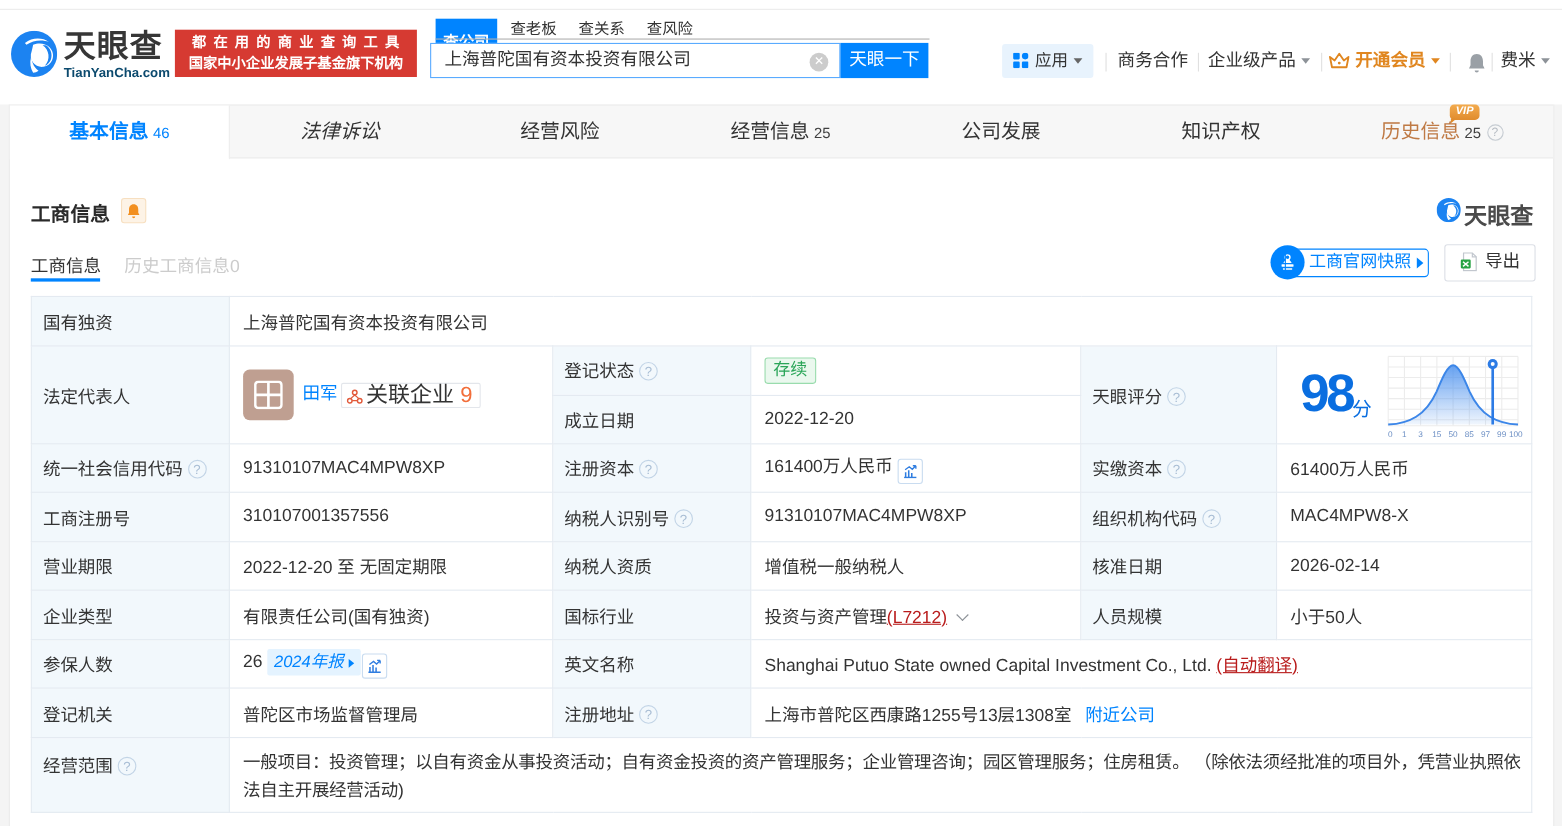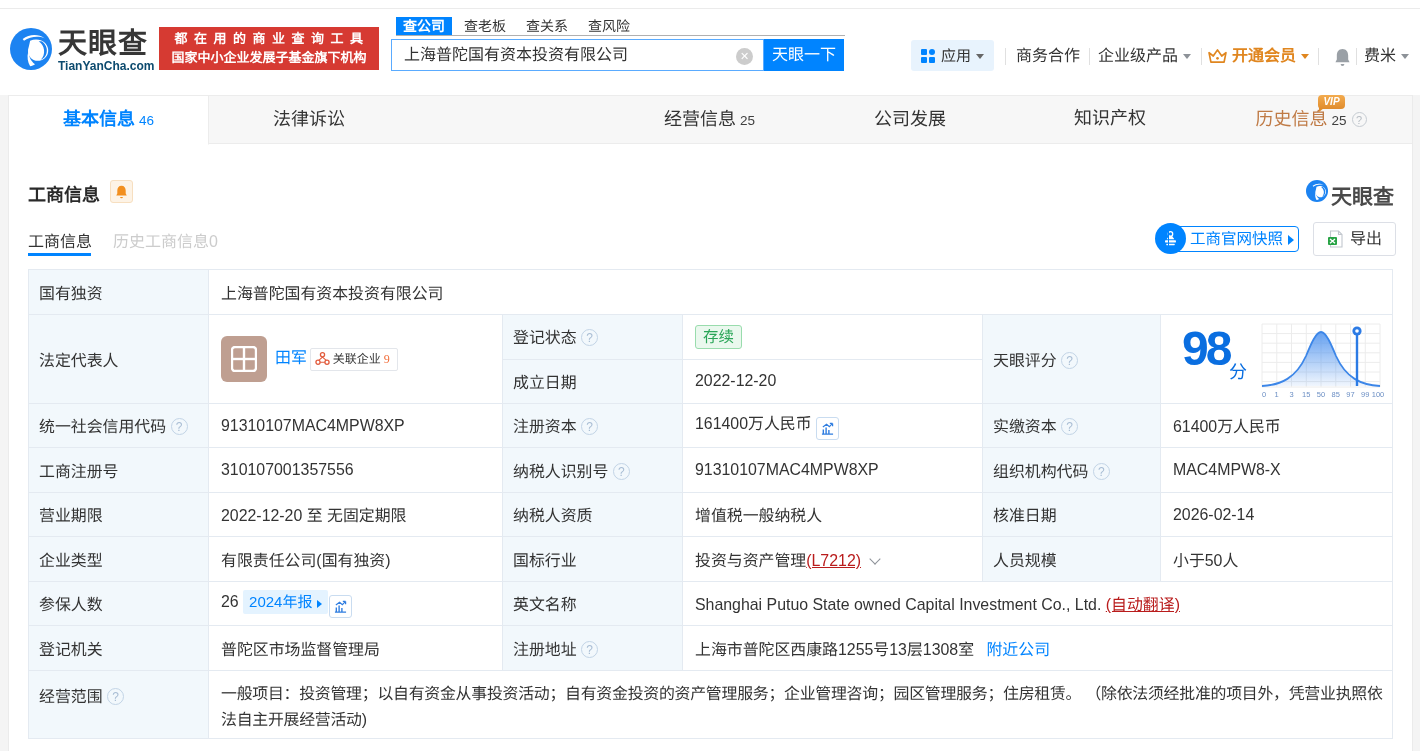--- a/index.html
+++ b/index.html
@@ -14,21 +14,21 @@
 #logo-tx { left:58px; top:30px; }
 #logo-tx .t1 { font-size:29px; font-weight:bold; color:#363636; letter-spacing:1px; line-height:27px;}
 #logo-tx .t2 { font-size:12px; font-weight:bold; color:#0c4a6e; letter-spacing:0; margin-top:2px;}
 #banner { left:159px; top:27px; width:220px; height:43px; background:#d63a32; color:#fff; text-align:center; }
 #banner .b1 { font-size:13px; line-height:21px; letter-spacing:6.5px; margin-top:1px; font-weight:bold; text-indent:6px;}
 #banner .b2 { font-size:13px; line-height:18px; letter-spacing:0; font-weight:bold;}
 
 
 #stabs { left:396px; top:17px; height:19px; }
 #stabs .st { display:inline-block; height:18px; line-height:18px; padding:0 10px; font-size:14px; color:#333; vertical-align:top;}
-#stabs .st.act { background:#0084ff; color:#fff; font-weight:bold; padding:0 7px; margin-right:2px;}
+#stabs .st.act { background:#0084ff; color:#fff; font-weight:bold; padding:12px 7px; margin-right:2px;}
 #stabs .gap { display:inline-block; width:0; }
 #sline { left:396px; top:35px; width:449px; height:1px; background:#b0b0b0; }
 #sinput { left:391px; top:39px; width:373px; height:32px; border:1px solid #5aabff; background:#fff; line-height:30px; padding-left:12px; font-size:16px; color:#333;}
 #sclear { left:736px; top:48px; width:17px; height:17px; background:#ccc; border-radius:50%; color:#fff; text-align:center; line-height:16px; font-size:11px;}
 #sbtn { left:764px; top:39px; width:80px; height:32px; background:#0084ff; color:#fff; text-align:center; line-height:32px; font-size:16px; }
 
 
 #mApp { left:911px; top:40px; width:83px; height:31px; background:#e8f3fd; border-radius:3px; line-height:31px; text-align:center; font-size:15px; color:#333;}
 #mApp .gi { display:inline-block; width:14px; height:14px; vertical-align:-2px; margin-right:6px; position:relative;}
 .hmenu { top:46px; font-size:16px; color:#333; line-height:20px;}
@@ -70,23 +70,23 @@
 
 #tbl { position:absolute; left:28px; top:269px; width:1364px; border-collapse:collapse; table-layout:fixed; }
 #tbl td { border:1px solid #e4eaf1; font-size:15.9px; color:#333; padding:0 0 0 12px; vertical-align:middle; }
 #tbl td.lb { background:#f2f8fc; padding-left:10px; }
 #tbl td.vl { background:#fff; }
 .gray { color:#b91c1c;text-decoration:underline; }
 a { color:#0084ff; text-decoration:none; }
 
 
 #avatar { display:inline-block; width:46px; height:46px; background:#bf9f91; border-radius:6px; vertical-align:middle; position:relative;}
-#relBadge { display:inline-block; height:23px; border:1px solid #e3e6eb; border-radius:2px; line-height:21px; padding:0 7px 0 4px; font-size:12px; color:#333; vertical-align:middle; background:#fff;font-family:Liberation Serif, serif;}
+#relBadge { display:inline-block; height:23px; border:1px solid #e3e6eb; border-radius:2px; line-height:21px; padding:0 7px 0 4px; font-size:20px; color:#333; vertical-align:middle; background:#fff;}
 .badge-green { display:inline-block; height:24px; line-height:22px; padding:0 7px; background:#eaf8ee; border:1px solid #99dcad; border-radius:3px; color:#2aa558; font-size:15.5px; }
-.pill-blue { display:inline-block; height:24px; line-height:24px; padding:0 6px; background:#e4f3ff; border-radius:2px; color:#0084ff; font-size:15px; }
+.pill-blue { display:inline-block; height:24px; line-height:24px; padding:0 6px; background:#e4f3ff; border-radius:2px; color:#0084ff; font-size:15px;font-style:italic; }
 .icbox { display:inline-block; width:23px; height:23px; border:1px solid #c9dcf0; border-radius:3px; vertical-align:-6px; position:relative; background:#fff;}
 .score98 { font-size:48px; font-weight:bold; color:#0a6ee0; letter-spacing:-3px;}
 .scoreFen { font-size:18px; color:#0a6ee0; }
 </style>
 </head>
 <body>
 
 <div id="topline"></div>
 
 <div class="abs" id="logo-ic">
@@ -135,24 +135,25 @@
       <path d="M9 1 C5 1 3 4 3 8 L3 12 L1.5 15 L16.5 15 L15 12 L15 8 C15 4 13 1 9 1 Z" fill="#9aa0a6"></path>
       <path d="M7 17 a2 2 0 0 0 4 0 Z" fill="#9aa0a6"></path>
     </svg></div>
 <div class="abs hsep" style="left:1356px;"></div>
 <div class="abs hmenu" style="left:1364px;">费米<span class="caret"></span></div>
 
 <div id="gutL"></div>
 <div id="gutR"></div>
 <div id="navbar">
   <div class="ntab act" style="left:0px; width:200px;">基本信息<span class="cnt">46</span></div>
-  <div class="ntab" style="left:200px; width:200px;">法律诉讼</div>
+  <div class="ntab" style="left:200px; width:200px;font-style:italic;">法律诉讼</div>
+  <div class="ntab" style="left:400px; width:200px;">经营风险</div>
   <div class="ntab" style="left:600px; width:201px;">经营信息<span class="cnt">25</span></div>
   <div class="ntab" style="left:801px; width:200px;">公司发展</div>
-  <div class="ntab" style="left:1001px; width:200px;font-family:Liberation Mono, monospace;">知识产权</div>
+  <div class="ntab" style="left:1001px; width:200px;">知识产权</div>
   <div class="ntab" style="left:1201px; width:202px; border-right:none;" id="ntab7">历史信息<span class="cnt">25</span> <span class="qmark" style="border-color:#c6ccd2;color:#b6bcc3;width:15px;height:15px;line-height:14px;font-size:11px;">?</span><div id="vipbadge">VIP</div></div>
 </div>
 
 <div class="abs" id="secTitle">工商信息</div>
 <div class="abs" id="bellBox"><svg width="13" height="14" viewBox="0 0 18 20" style="margin:4px 0 0 4px;">
       <path d="M9 1 C5 1 3 4 3 8 L3 12 L1.5 15 L16.5 15 L15 12 L15 8 C15 4 13 1 9 1 Z" fill="#f28f1f"></path>
       <path d="M7 17 a2 2 0 0 0 4 0 Z" fill="#f28f1f"></path>
     </svg></div>
 <div class="abs" id="miniLogoIc"><svg width="22" height="22" viewBox="0 0 48 48">
       <circle cx="24" cy="24" r="24" fill="#1c83f1"></circle>
@@ -205,21 +206,21 @@
               <circle cx="8" cy="4" r="2.2" fill="none" stroke="#e25b3c" stroke-width="1.4"></circle>
               <circle cx="3.2" cy="12" r="2.2" fill="none" stroke="#e25b3c" stroke-width="1.4"></circle>
               <circle cx="12.8" cy="12" r="2.2" fill="none" stroke="#e25b3c" stroke-width="1.4"></circle>
               <path d="M8 6.5 L4 10 M8 6.5 L12 10 M5.5 12 L10.5 12" stroke="#e25b3c" stroke-width="1.2"></path>
             </svg>关联企业 <span style="color:#f26e3a;">9</span></span></td>
   <td class="lb">登记状态 <span class="qmark">?</span></td>
   <td class="vl"><span class="badge-green">存续</span></td>
   <td class="lb" rowspan="2">天眼评分 <span class="qmark">?</span></td>
   <td class="vl" rowspan="2" style="padding:0;">
     <div style="position:relative;width:231px;height:88px;">
-      <span class="score98" style="position:absolute;left:21px;top:17px;line-height:34px;">98</span>
+      <span class="score98" style="position:absolute;left:21px;top:27px;line-height:34px;">98</span>
             <span class="scoreFen" style="position:absolute;left:68px;top:42px;">分</span>
       <svg width="126" height="76" viewBox="0 0 126 76" style="position:absolute;left:100px;top:8px;">
         <defs>
                 <linearGradient id="bg1" x1="0" y1="0" x2="0" y2="1">
                   <stop offset="0" stop-color="#4a90ee" stop-opacity=".85"></stop>
                   <stop offset="1" stop-color="#4a90ee" stop-opacity=".08"></stop>
                 </linearGradient>
               </defs>
         <g stroke="#ececec" stroke-width="1">
           <path d="M1 1 H119 M1 10.6 H119 M1 20.2 H119 M1 29.8 H119 M1 39.4 H119 M1 49 H119 M1 58.6 H119 M1 64 H119"></path>

